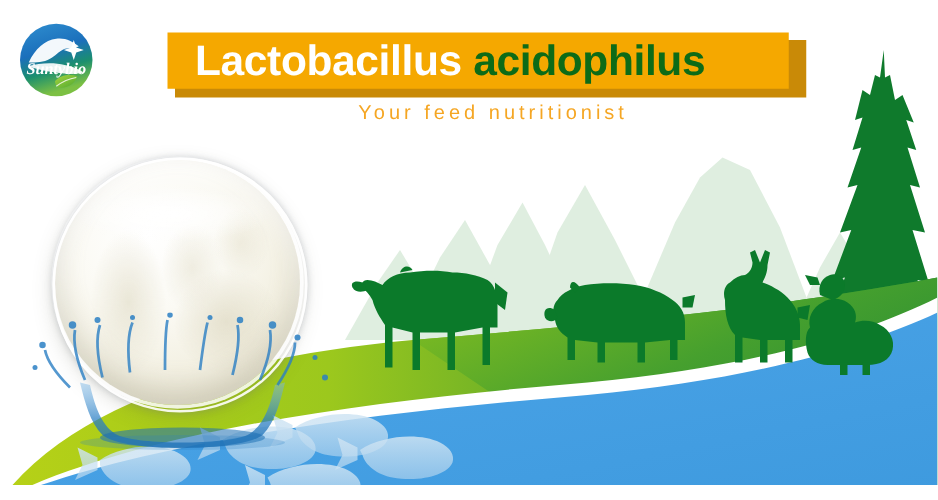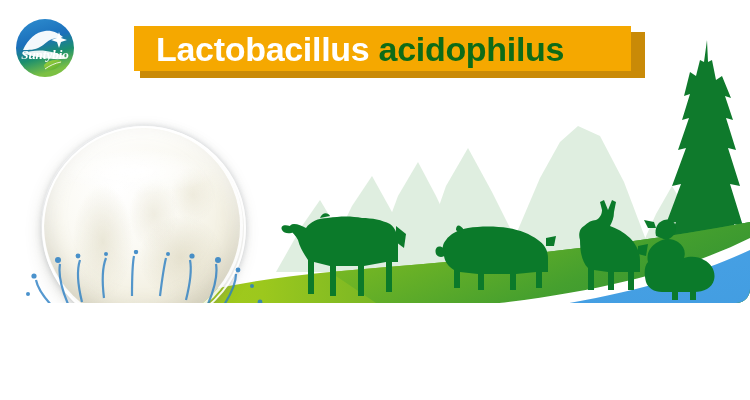--- a/index.html
+++ b/index.html
@@ -1,17 +1,17 @@
 <!DOCTYPE html>
 <html><head>
 <meta charset="utf-8">
 <style>
   html,body{margin:0;padding:0;background:#fff;}
   body{width:750px;height:400px;overflow:hidden;font-family:"Liberation Sans",sans-serif;}
-  #banner{position:relative;width:750px;height:303px;background:#ffffff;overflow:hidden;border-radius:14px;}
+  #banner{position:relative;width:750px;height:388px;background:#ffffff;overflow:hidden;}
 
   
   .scenery{position:absolute;inset:0;}
   .scenery svg{position:absolute;left:0;top:0;}
 
   
   #logo{position:absolute;left:14px;top:17px;width:62px;height:62px;}
   #logo svg{display:block;}
 
   
@@ -286,14 +286,15 @@
       <text x="31" y="42" text-anchor="middle" font-family="'Liberation Serif', serif" font-style="italic" font-weight="bold" font-size="13" fill="#ffffff">Suntybio</text>
     </svg>
   </div>
 
   <div id="title-shadow"></div>
   <div id="title-bar">
     <div id="title-text">
       <span id="title-primary">Lactobacillus</span><span>&nbsp;</span><span id="title-secondary">acidophilus</span>
     </div>
   </div>
+  <div id="subtitle">Your feed nutritionist</div>
 
 </div>
 
 </body></html>

